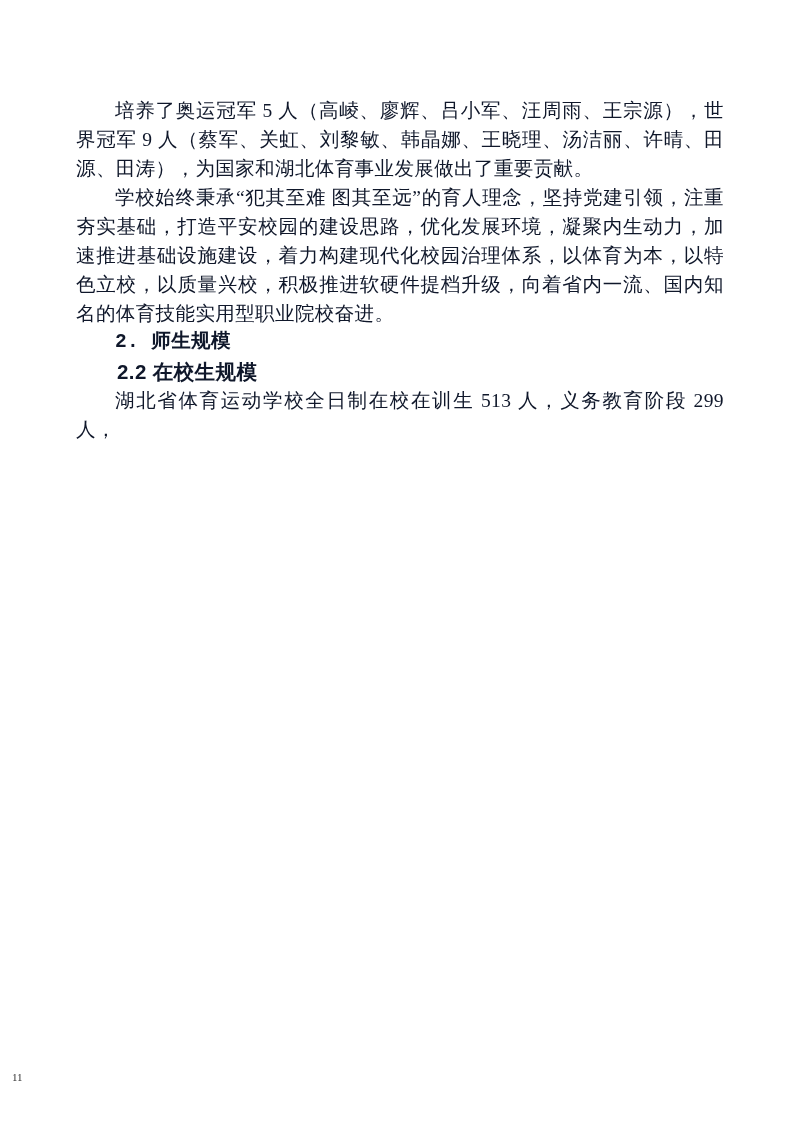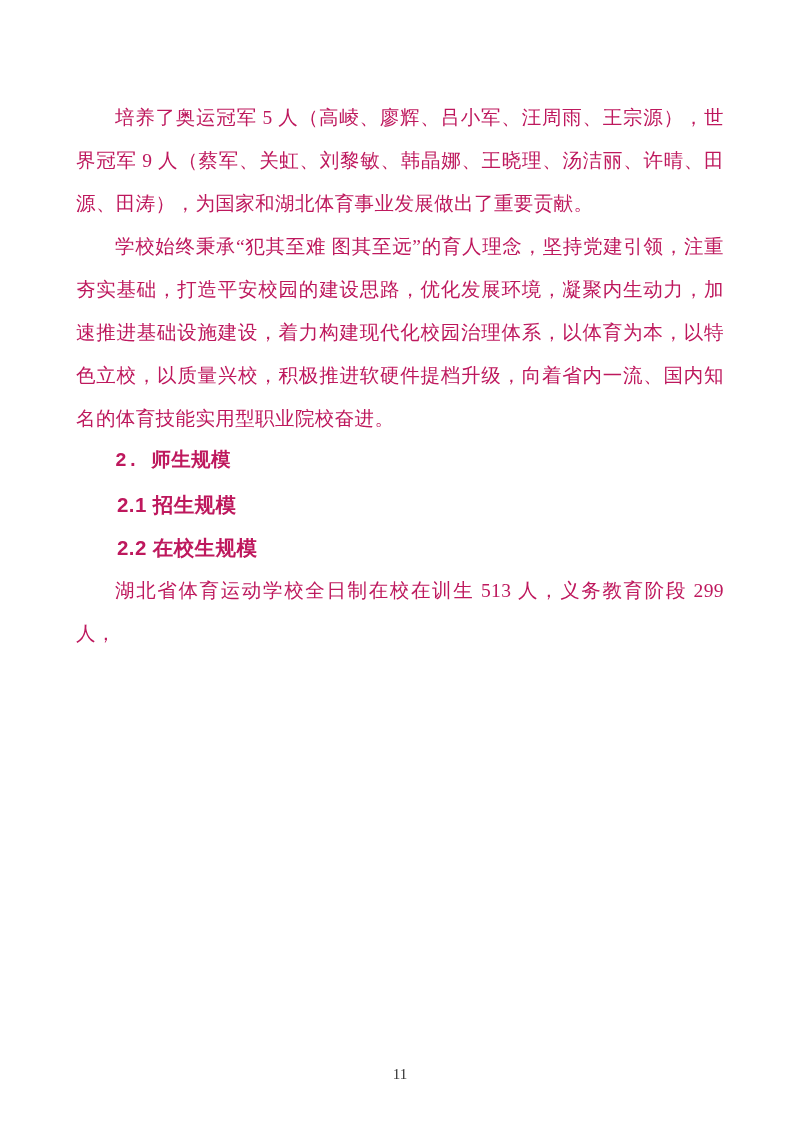--- a/index.html
+++ b/index.html
@@ -20,22 +20,22 @@
     height: 1131px;
     background: #ffffff;
     box-sizing: border-box;
     padding: 96px 76px 40px 76px;
     position: relative;
     overflow: hidden;
   }
   .doc-body {
     font-family: "Liberation Serif", "DejaVu Serif", serif;
     font-size: 19.5px;
-    line-height: 43px;
-    color: #be185d;
+    line-height: 29px;
+    color: #0f172a;
     text-align: justify;
     text-justify: inter-ideograph;
   }
   .para {
     margin: 0;
     text-indent: 2em;
     letter-spacing: 0.4px;
   }
   .heading {
     margin: 0;
@@ -48,43 +48,41 @@
   .heading-sub {
     margin: 0;
     text-indent: 2em;
     font-weight: bold;
     font-size: 20.5px;
     letter-spacing: 0.4px;
     font-family: "Liberation Sans", sans-serif;
   }
   .page-number {
     position: absolute;
-    left: 0;
+    left: 12px;
     right: 0;
     bottom: 48px;
-    text-align: center;
-    font-size: 15px;
+    font-size: 11px;
     color: #333;
     font-family: "Liberation Serif", serif;
   }
 </style>
 </head>
 <body>
 
 <div class="page">
   <div class="doc-body">
 
     <p class="para">培养了奥运冠军 5 人（高崚、廖辉、吕小军、汪周雨、王宗源），世界冠军 9 人（蔡军、关虹、刘黎敏、韩晶娜、王晓理、汤洁丽、许晴、田源、田涛），为国家和湖北体育事业发展做出了重要贡献。</p>
 
 
     <p class="para">学校始终秉承“犯其至难 图其至远”的育人理念，坚持党建引领，注重夯实基础，打造平安校园的建设思路，优化发展环境，凝聚内生动力，加速推进基础设施建设，着力构建现代化校园治理体系，以体育为本，以特色立校，以质量兴校，积极推进软硬件提档升级，向着省内一流、国内知名的体育技能实用型职业院校奋进。</p>
 
     <p class="heading">2. 师生规模</p>
 
-    <p class="heading-sub">2.1 招生规模</p>
 
 
     <p class="heading-sub">2.2 在校生规模</p>
 
     <p class="para">湖北省体育运动学校全日制在校在训生 513 人，义务教育阶段 299 人，</p>
 
   </div>
 
   <div class="page-number">11</div>
 </div>

